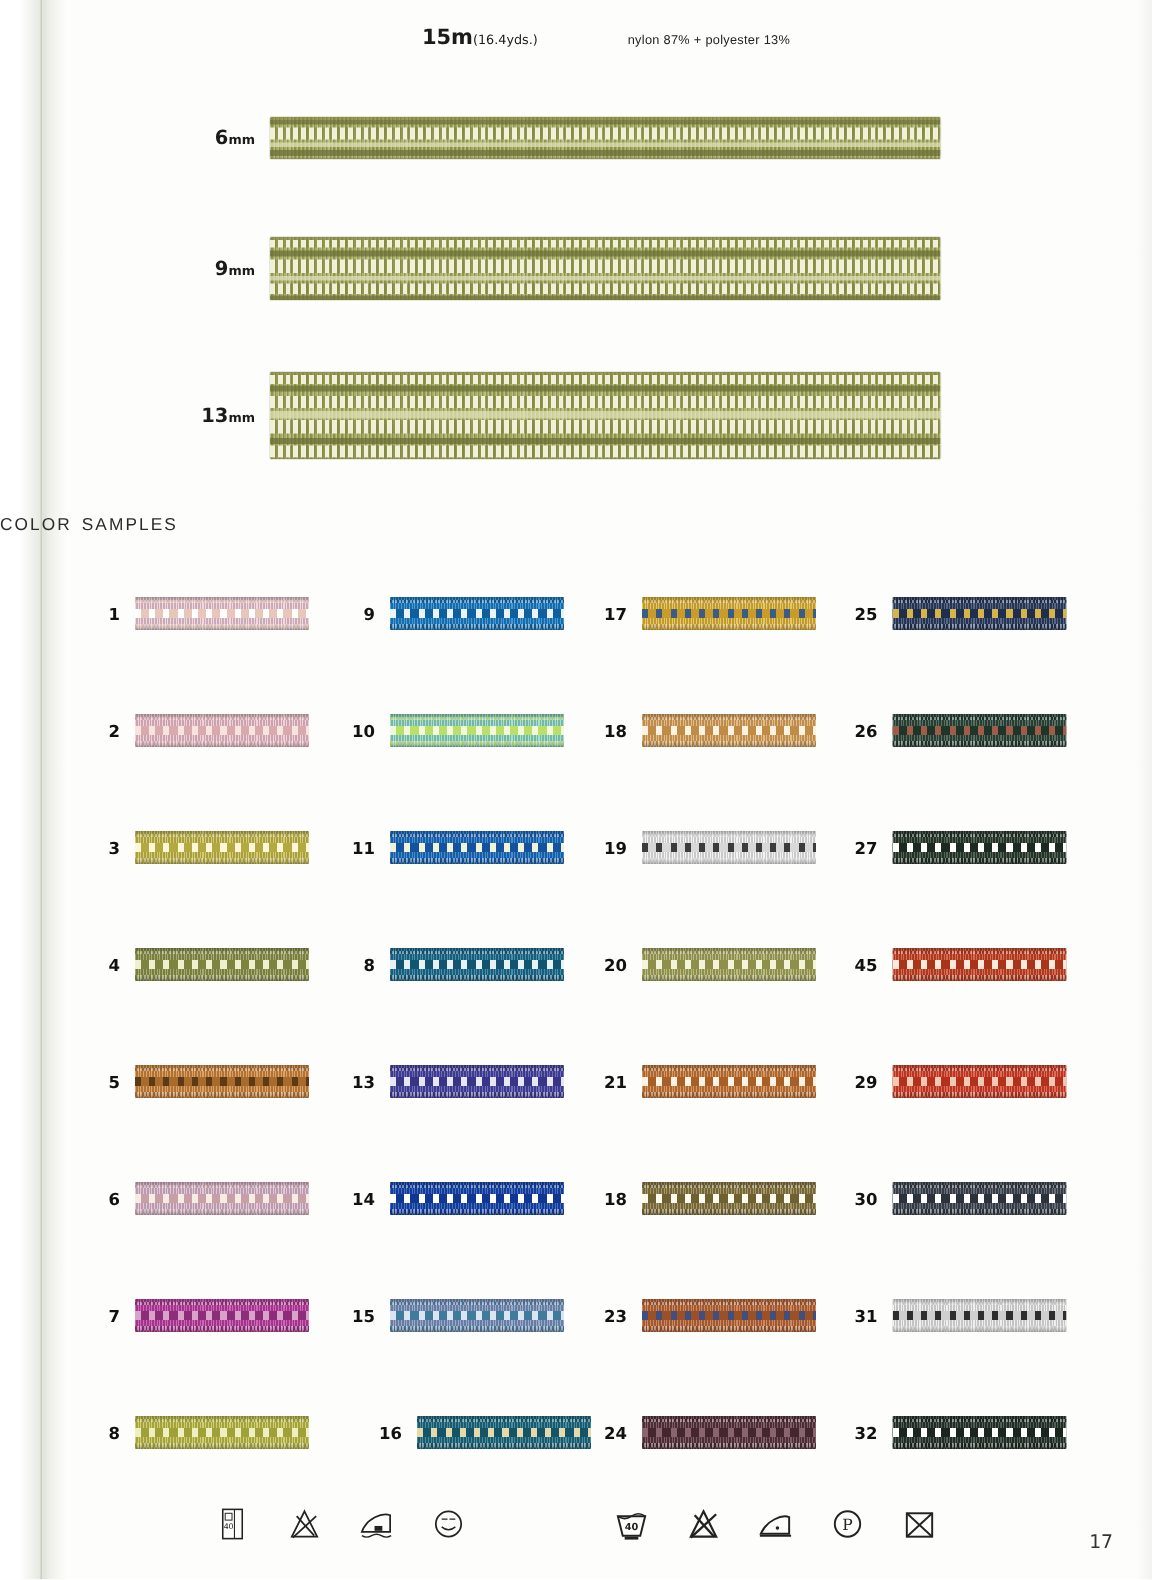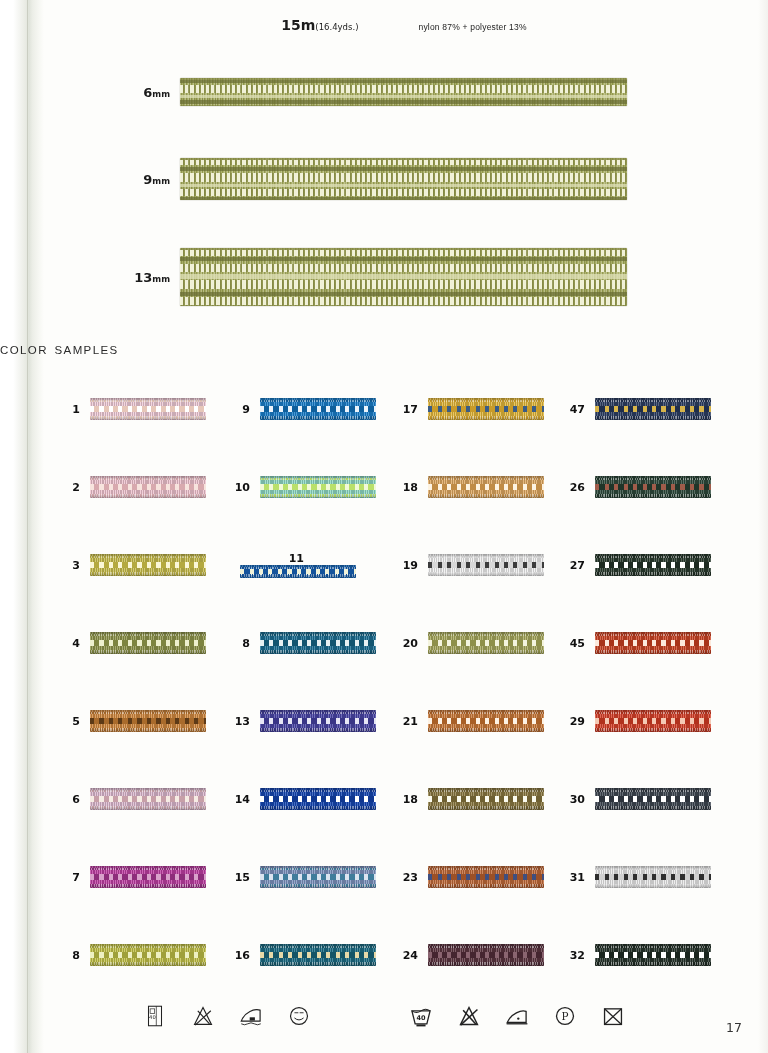--- a/index.html
+++ b/index.html
@@ -409,21 +409,21 @@
         <div class="sw-chip">
           <div class="sw-base" style="background: rgb(143, 217, 196);"></div>
           <div class="sw-weave"></div>
           <div class="sw-stitch" style="background: repeating-linear-gradient(90deg, rgb(242, 249, 216) 0px, rgb(242, 249, 216) 4px, rgb(185, 224, 106) 4px, rgb(185, 224, 106) 9.5px);"></div>
           <div class="sw-pick-t" style="background: repeating-linear-gradient(90deg, rgb(185, 224, 106) 0px, rgb(185, 224, 106) 1.1px, rgba(255, 255, 255, 0.45) 1.1px, rgba(255, 255, 255, 0.45) 2.4px);"></div>
           <div class="sw-pick-b" style="background: repeating-linear-gradient(90deg, rgb(185, 224, 106) 0px, rgb(185, 224, 106) 1.1px, rgba(255, 255, 255, 0.45) 1.1px, rgba(255, 255, 255, 0.45) 2.4px);"></div>
           <div class="sw-shade-t"></div>
           <div class="sw-shade-b"></div>
         </div>
       </div>
-      <div class="sw-item" style="left: 240px; top: 156px; flex-direction: column;">
+      <div class="sw-item" style="left: 228px; top: 156px;">
         <div class="sw-num">11</div>
         <div class="sw-chip">
           <div class="sw-base" style="background: rgb(26, 111, 196);"></div>
           <div class="sw-weave"></div>
           <div class="sw-stitch" style="background: repeating-linear-gradient(90deg, rgb(240, 242, 217) 0px, rgb(240, 242, 217) 4px, rgb(20, 83, 155) 4px, rgb(20, 83, 155) 9.5px);"></div>
           <div class="sw-pick-t" style="background: repeating-linear-gradient(90deg, rgb(20, 83, 155) 0px, rgb(20, 83, 155) 1.1px, rgba(255, 255, 255, 0.45) 1.1px, rgba(255, 255, 255, 0.45) 2.4px);"></div>
           <div class="sw-pick-b" style="background: repeating-linear-gradient(90deg, rgb(20, 83, 155) 0px, rgb(20, 83, 155) 1.1px, rgba(255, 255, 255, 0.45) 1.1px, rgba(255, 255, 255, 0.45) 2.4px);"></div>
           <div class="sw-shade-t"></div>
           <div class="sw-shade-b"></div>
         </div>
@@ -469,21 +469,21 @@
         <div class="sw-chip">
           <div class="sw-base" style="background: rgb(125, 147, 191);"></div>
           <div class="sw-weave"></div>
           <div class="sw-stitch" style="background: repeating-linear-gradient(90deg, rgb(219, 228, 240) 0px, rgb(219, 228, 240) 4px, rgb(63, 124, 155) 4px, rgb(63, 124, 155) 9.5px);"></div>
           <div class="sw-pick-t" style="background: repeating-linear-gradient(90deg, rgb(63, 124, 155) 0px, rgb(63, 124, 155) 1.1px, rgba(255, 255, 255, 0.45) 1.1px, rgba(255, 255, 255, 0.45) 2.4px);"></div>
           <div class="sw-pick-b" style="background: repeating-linear-gradient(90deg, rgb(63, 124, 155) 0px, rgb(63, 124, 155) 1.1px, rgba(255, 255, 255, 0.45) 1.1px, rgba(255, 255, 255, 0.45) 2.4px);"></div>
           <div class="sw-shade-t"></div>
           <div class="sw-shade-b"></div>
         </div>
       </div>
-      <div class="sw-item" style="left: 228px; top: 546px; justify-content: center;">
+      <div class="sw-item" style="left: 246px; top: 546px; justify-content: center;">
         <div class="sw-num">16</div>
         <div class="sw-chip">
           <div class="sw-base" style="background: rgb(29, 109, 133);"></div>
           <div class="sw-weave"></div>
           <div class="sw-stitch" style="background: repeating-linear-gradient(90deg, rgb(232, 217, 168) 0px, rgb(232, 217, 168) 4px, rgb(21, 84, 102) 4px, rgb(21, 84, 102) 9.5px);"></div>
           <div class="sw-pick-t" style="background: repeating-linear-gradient(90deg, rgb(21, 84, 102) 0px, rgb(21, 84, 102) 1.1px, rgba(255, 255, 255, 0.45) 1.1px, rgba(255, 255, 255, 0.45) 2.4px);"></div>
           <div class="sw-pick-b" style="background: repeating-linear-gradient(90deg, rgb(21, 84, 102) 0px, rgb(21, 84, 102) 1.1px, rgba(255, 255, 255, 0.45) 1.1px, rgba(255, 255, 255, 0.45) 2.4px);"></div>
           <div class="sw-shade-t"></div>
           <div class="sw-shade-b"></div>
         </div>
@@ -578,21 +578,21 @@
           <div class="sw-base" style="background: rgb(92, 53, 64);"></div>
           <div class="sw-weave"></div>
           <div class="sw-stitch" style="background: repeating-linear-gradient(90deg, rgb(138, 100, 112) 0px, rgb(138, 100, 112) 4px, rgb(69, 37, 48) 4px, rgb(69, 37, 48) 9.5px);"></div>
           <div class="sw-pick-t" style="background: repeating-linear-gradient(90deg, rgb(69, 37, 48) 0px, rgb(69, 37, 48) 1.1px, rgba(255, 255, 255, 0.45) 1.1px, rgba(255, 255, 255, 0.45) 2.4px);"></div>
           <div class="sw-pick-b" style="background: repeating-linear-gradient(90deg, rgb(69, 37, 48) 0px, rgb(69, 37, 48) 1.1px, rgba(255, 255, 255, 0.45) 1.1px, rgba(255, 255, 255, 0.45) 2.4px);"></div>
           <div class="sw-shade-t"></div>
           <div class="sw-shade-b"></div>
         </div>
       </div>
       <div class="sw-item" style="left: 563px; top: 0px;">
-        <div class="sw-num">47</div>
+        <div class="sw-num">25</div>
         <div class="sw-chip">
           <div class="sw-base" style="background: rgb(45, 63, 99);"></div>
           <div class="sw-weave"></div>
           <div class="sw-stitch" style="background: repeating-linear-gradient(90deg, rgb(215, 180, 74) 0px, rgb(215, 180, 74) 4px, rgb(31, 46, 76) 4px, rgb(31, 46, 76) 9.5px);"></div>
           <div class="sw-pick-t" style="background: repeating-linear-gradient(90deg, rgb(31, 46, 76) 0px, rgb(31, 46, 76) 1.1px, rgba(255, 255, 255, 0.45) 1.1px, rgba(255, 255, 255, 0.45) 2.4px);"></div>
           <div class="sw-pick-b" style="background: repeating-linear-gradient(90deg, rgb(31, 46, 76) 0px, rgb(31, 46, 76) 1.1px, rgba(255, 255, 255, 0.45) 1.1px, rgba(255, 255, 255, 0.45) 2.4px);"></div>
           <div class="sw-shade-t"></div>
           <div class="sw-shade-b"></div>
         </div>
       </div>

